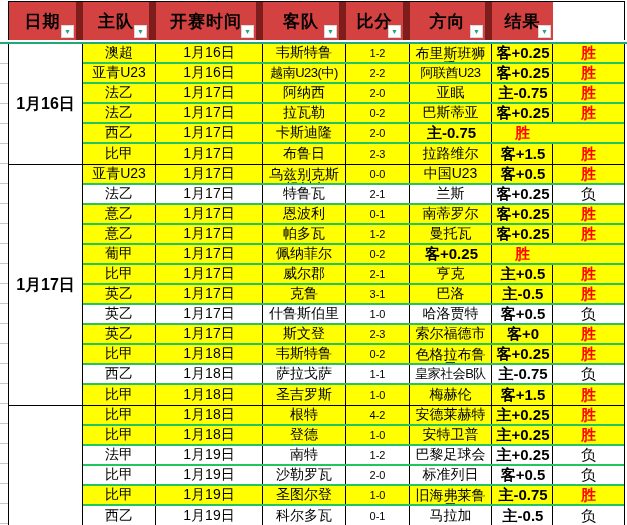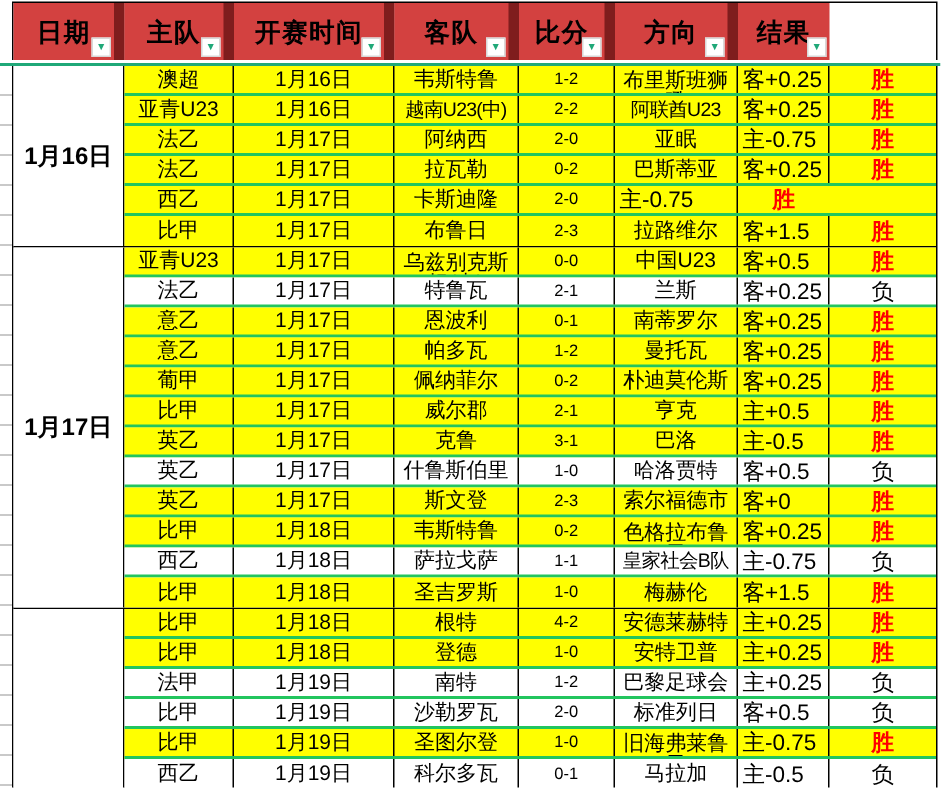--- a/index.html
+++ b/index.html
@@ -31,21 +31,21 @@
   .group-rows{flex:1;display:flex;flex-direction:column;}
   .g-row{display:grid;grid-template-columns:73px 107px 83px 64px 82px 61px 71px;
           height:20px;box-sizing:border-box;border-bottom:2px solid #22c55e;}
   .group-rows .g-row:last-child{border-bottom:none;}
   .g-row.win{background:var(--win-row-bg,#FFFF00);}
   .g-row.loss{background:#ffffff;}
   .cell{display:flex;align-items:center;justify-content:center;overflow:hidden;
           border-right:1px solid #000;box-sizing:border-box;font-size:14px;padding:0 1px;}
   .g-row .cell:last-child{border-right:none;}
   .cell.score{font-size:11px;}
-  .cell.direction{justify-content:flex-start;padding-left:3px;font-weight:normal;font-size:15px;}
+  .cell.direction{justify-content:center;padding-left:3px;font-weight:bold;font-size:15px;}
   .cell.result .result-text{font-size:15px;}
   .g-row.win .result-text{color:var(--win-text,#FF0000);font-weight:bold;}
   .g-row.loss .result-text{color:#000;font-weight:normal;}
   .cell span{white-space:nowrap;}
   .cell.wrap{align-items:flex-start;}
   .cell.wrap span{white-space:normal;word-break:break-all;line-height:14px;padding-top:2px;text-align:center;}
   .cell.tight span{font-size:13px;letter-spacing:-0.5px;}
 </style>
 </head>
 <body>
@@ -358,23 +358,20 @@
               </div>
     <div class="cell time">
                 <span>1月17日</span>
               </div>
     <div class="cell home">
                 <span>佩纳菲尔</span>
               </div>
     <div class="cell score">
                 <span>0-2</span>
               </div>
-    <div class="cell away">
-                <span>朴迪莫伦斯</span>
-              </div>
     <div class="cell direction">
                 <span>客+0.25</span>
               </div>
     <div class="cell result">
                 <span class="result-text">胜</span>
               </div>
   </div>
 
   <div class="g-row win">
     <div class="cell league">

